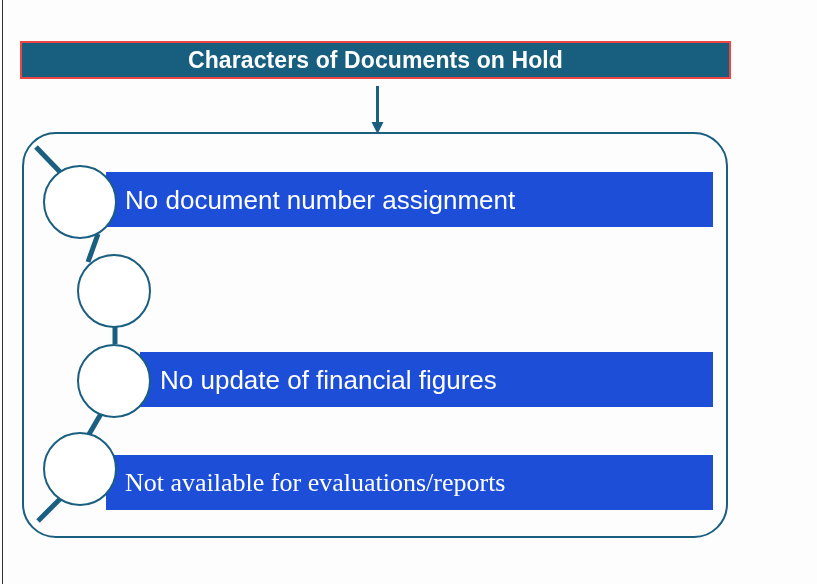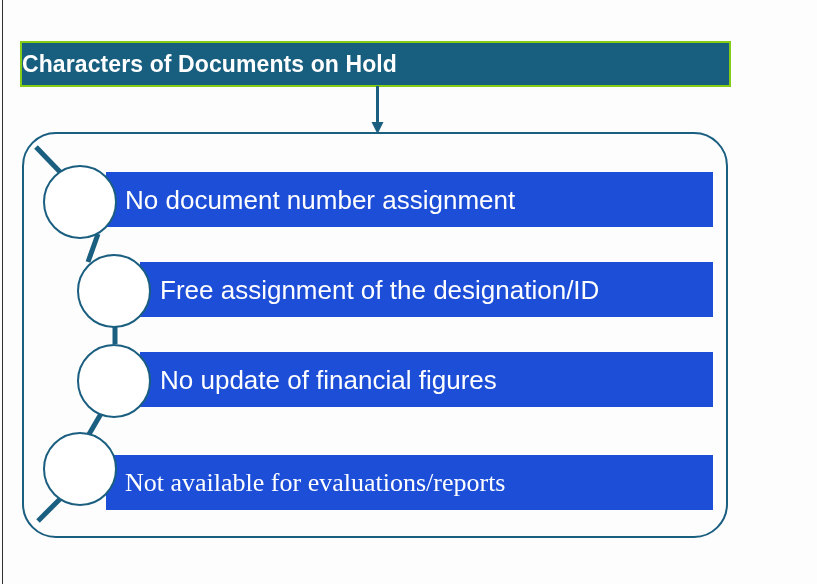--- a/index.html
+++ b/index.html
@@ -28,27 +28,27 @@
     height: 584px;
     background: #2f2f2f;
   }
 
   
   .title-banner {
     position: absolute;
     left: 20px;
     top: 41px;
     width: 711px;
-    height: 46px;
+    height: 38px;
     background: #175E7F;
-    border: 2px solid #84cc16;
+    border: 2px solid #ef4444;
     box-sizing: border-box;
     display: flex;
     align-items: center;
-    justify-content: flex-start;
+    justify-content: center;
   }
   .title-banner .title-text {
     color: #ffffff;
     font-size: 23px;
     font-weight: bold;
     letter-spacing: 0.1px;
     line-height: 1;
     white-space: nowrap;
   }
 
@@ -131,23 +131,20 @@
     <line x1="36" y1="147" x2="62" y2="174" stroke="#1A5E80" stroke-width="5"></line>
     <line x1="98" y1="234" x2="88" y2="262" stroke="#1A5E80" stroke-width="5"></line>
     <line x1="115" y1="320" x2="115" y2="344" stroke="#1A5E80" stroke-width="5"></line>
     <line x1="102" y1="412" x2="88" y2="436" stroke="#1A5E80" stroke-width="5"></line>
     <line x1="62" y1="497" x2="38" y2="521" stroke="#1A5E80" stroke-width="5"></line>
   </svg>
 
   <div class="bar" style="left:106px; top:172px; width:607px;">
     <span class="bar-text" style="margin-left:19px;">No document number assignment</span>
   </div>
-  <div class="bar" style="left:140px; top:262px; width:573px;">
-    <span class="bar-text" style="margin-left:20px;">Free assignment of the designation/ID</span>
-  </div>
   <div class="bar" style="left:140px; top:352px; width:573px;">
     <span class="bar-text" style="margin-left:20px;">No update of financial figures</span>
   </div>
   <div class="bar" style="left:106px; top:455px; width:607px;font-family:Liberation Serif, serif;">
     <span class="bar-text" style="margin-left:19px;">Not available for evaluations/reports</span>
   </div>
 
   <div class="node-circle" style="left:43px; top:165px; width:74px; height:74px;"></div>
   <div class="node-circle" style="left:77px; top:254px; width:74px; height:74px;"></div>
   <div class="node-circle" style="left:77px; top:344px; width:74px; height:74px;"></div>

